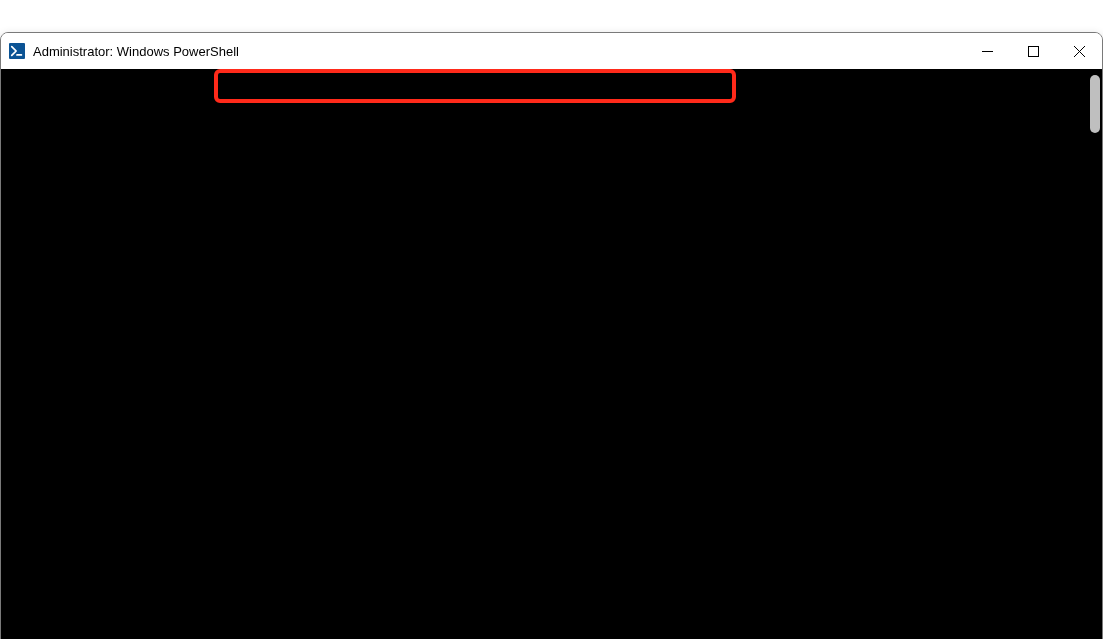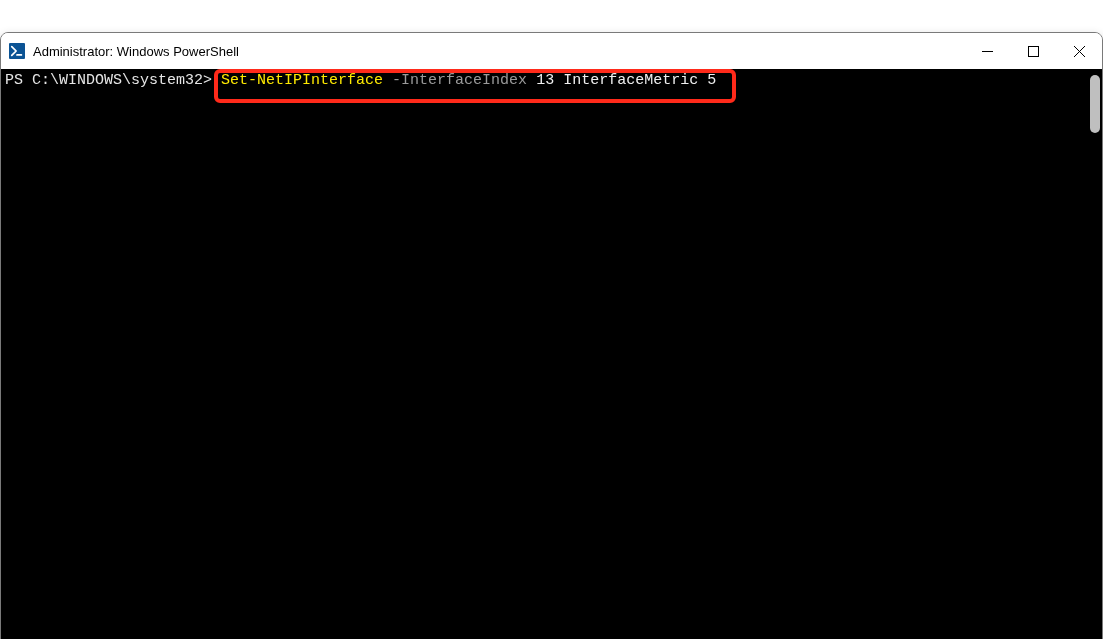--- a/index.html
+++ b/index.html
@@ -116,20 +116,19 @@
     </div>
     <div class="winbtn close">
       <svg viewBox="0 0 11 11">
         <line x1="0" y1="0" x2="11" y2="11" stroke="currentColor" stroke-width="1"></line>
         <line x1="11" y1="0" x2="0" y2="11" stroke="currentColor" stroke-width="1"></line>
       </svg>
     </div>
   </div>
 
   <div class="terminal-wrap">
-    <div class="terminal"><span class="tok-prompt">PS C:\WINDOWS\system32&gt; </span><span class="tok-cmd">Set-NetIPInterface</span> <span class="tok-param">-InterfaceIndex</span> <span class="tok-arg">13</span> <span class="tok-arg">InterfaceMetric</span> <span class="tok-arg">5</span></div>
 
     <div class="highlight-box"></div>
 
     <div class="scrollbar"></div>
   </div>
 
 </div>
 
 </body></html>

